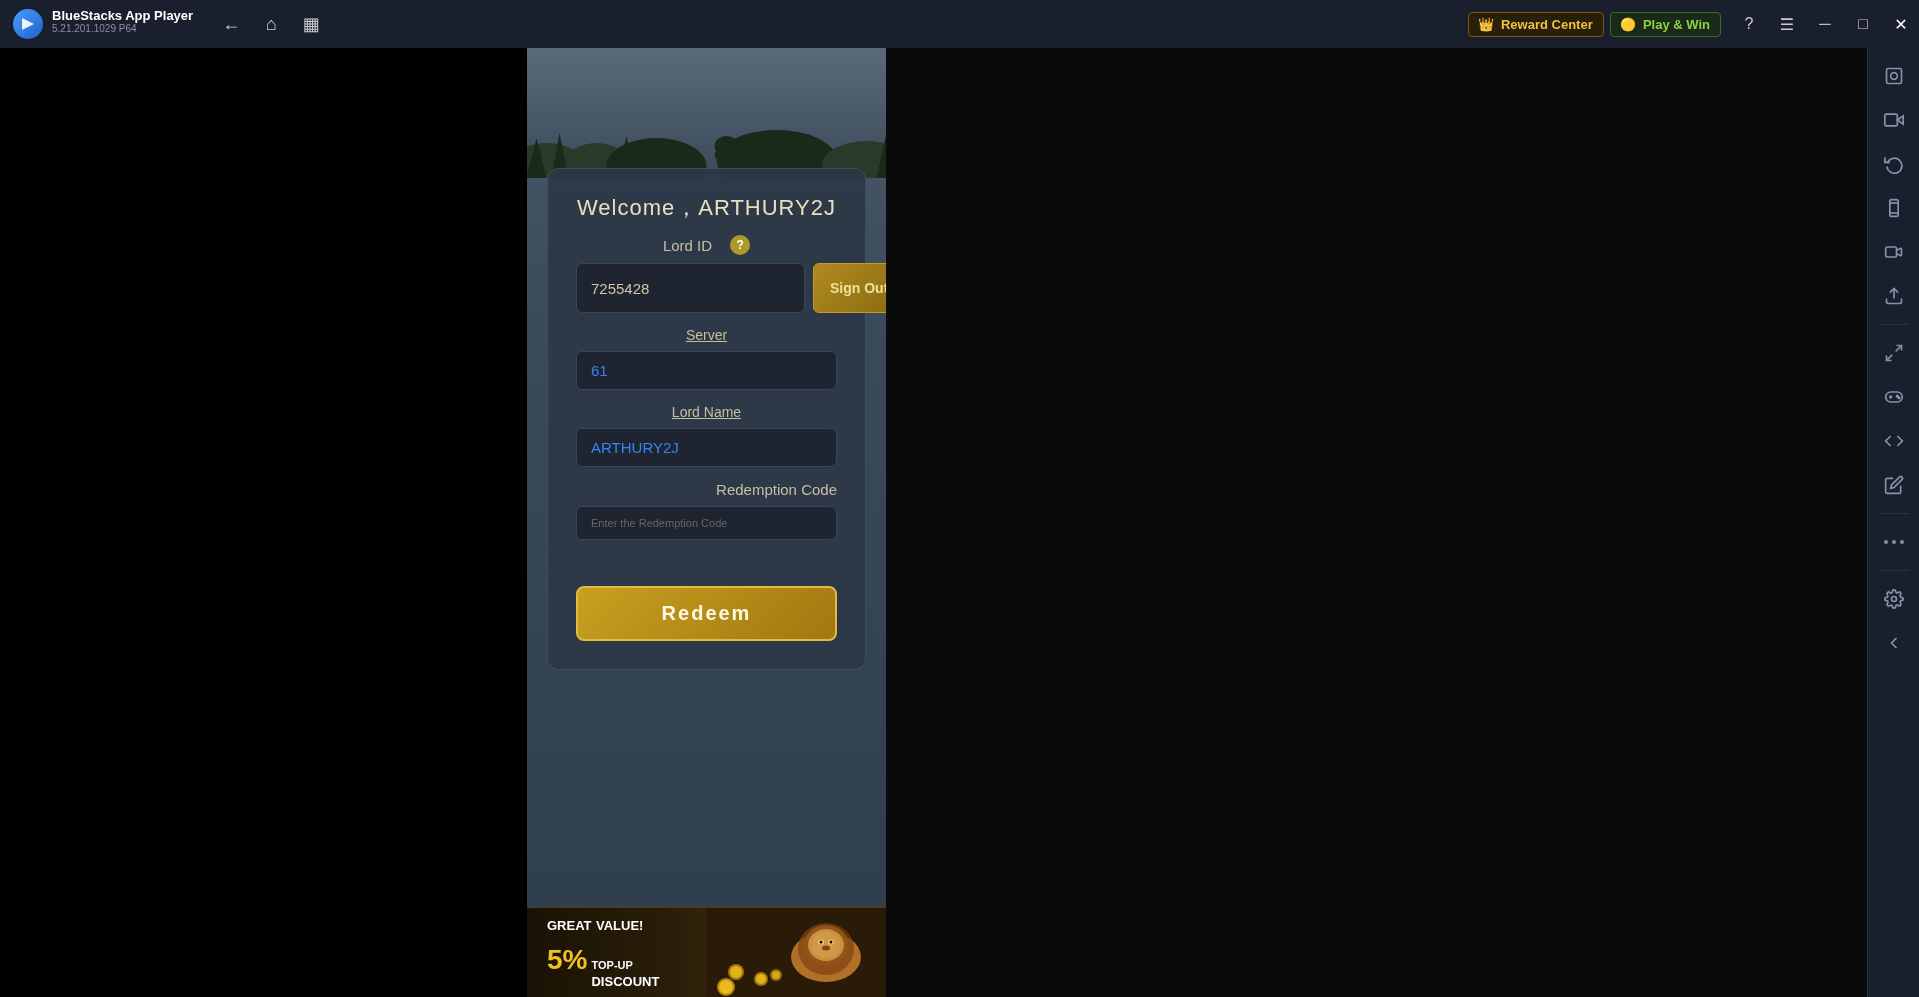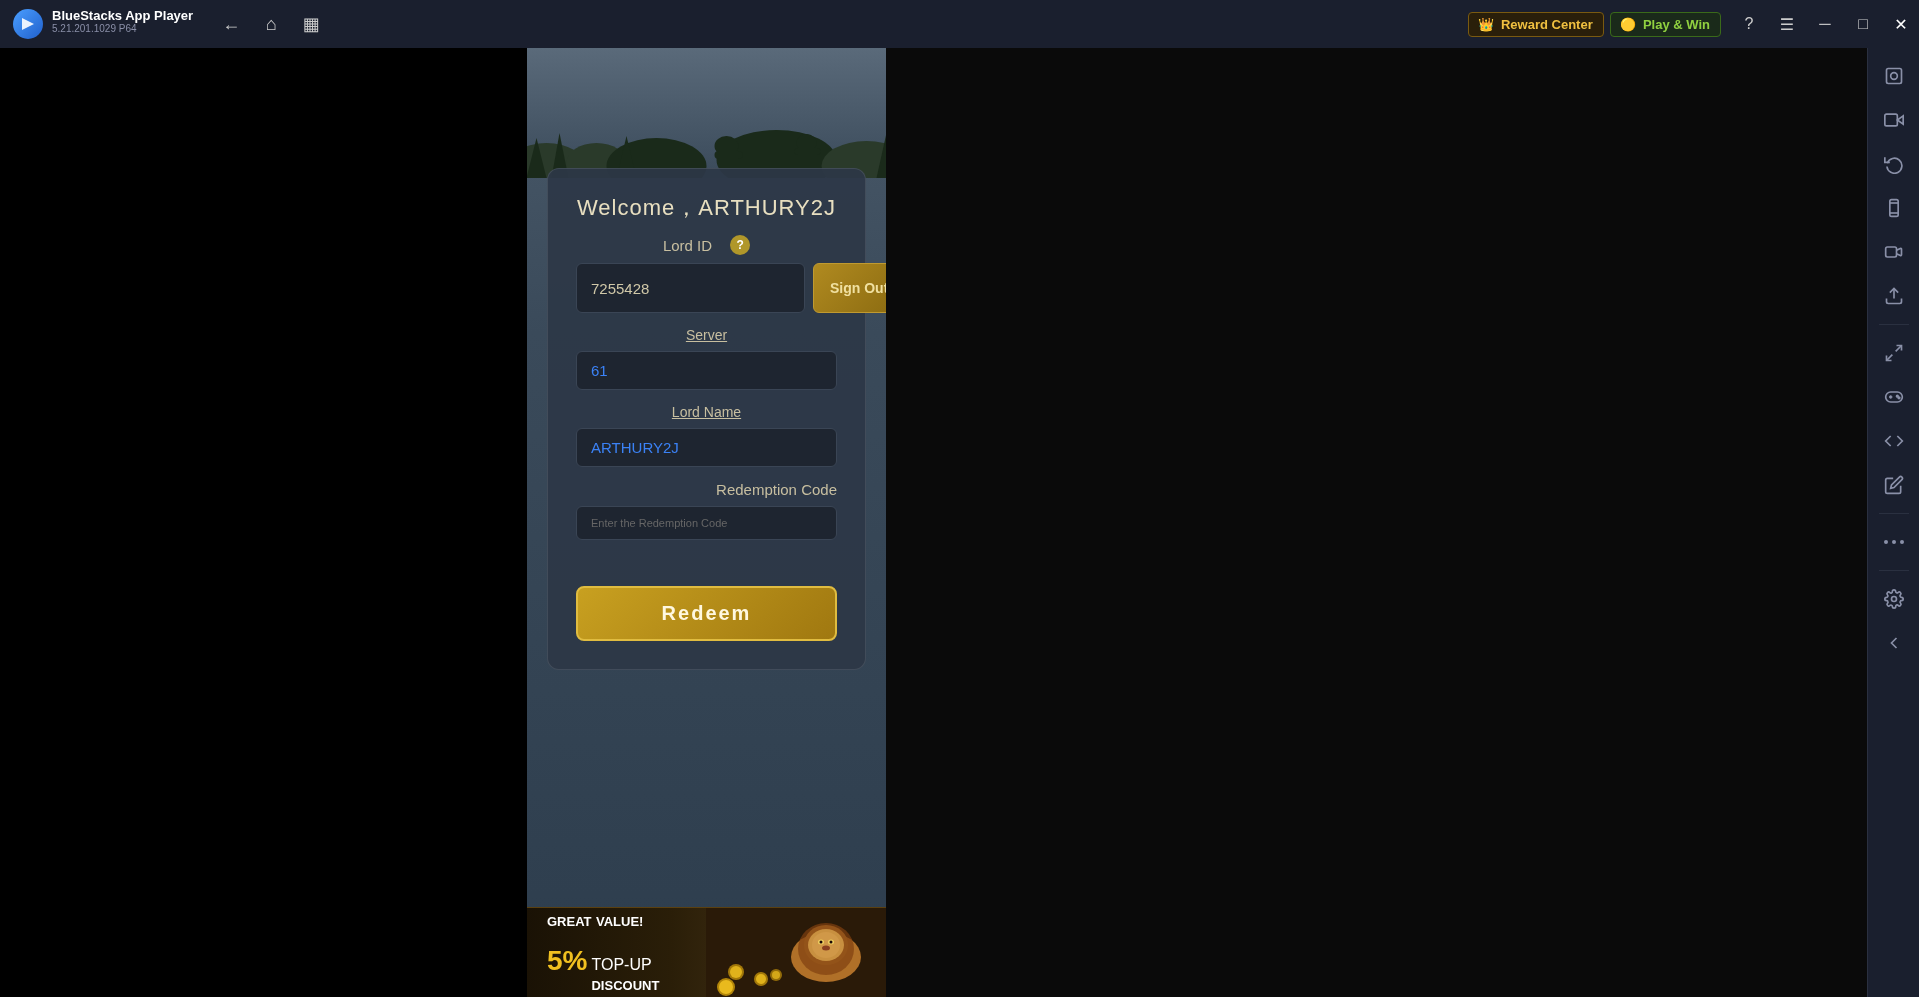--- a/index.html
+++ b/index.html
@@ -306,22 +306,22 @@
       font-weight: 700;
       color: #fff;
       text-transform: uppercase;
     }
     .banner-percent {
       font-size: 28px;
       font-weight: 900;
       color: #f0c020;
     }
     .banner-topup {
-      font-size: 16px;
-      font-weight: 400;
+      font-size: 11px;
+      font-weight: 700;
       color: #fff;
       text-transform: uppercase;
       margin-top: 22px;
     }
     .banner-discount {
       font-size: 13px;
       font-weight: 700;
       color: #fff;
       text-transform: uppercase;
     }

